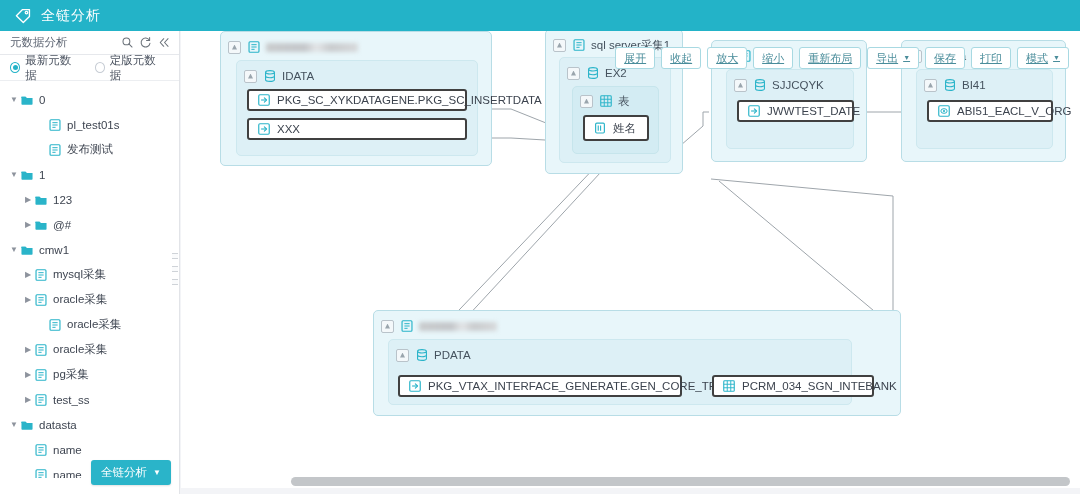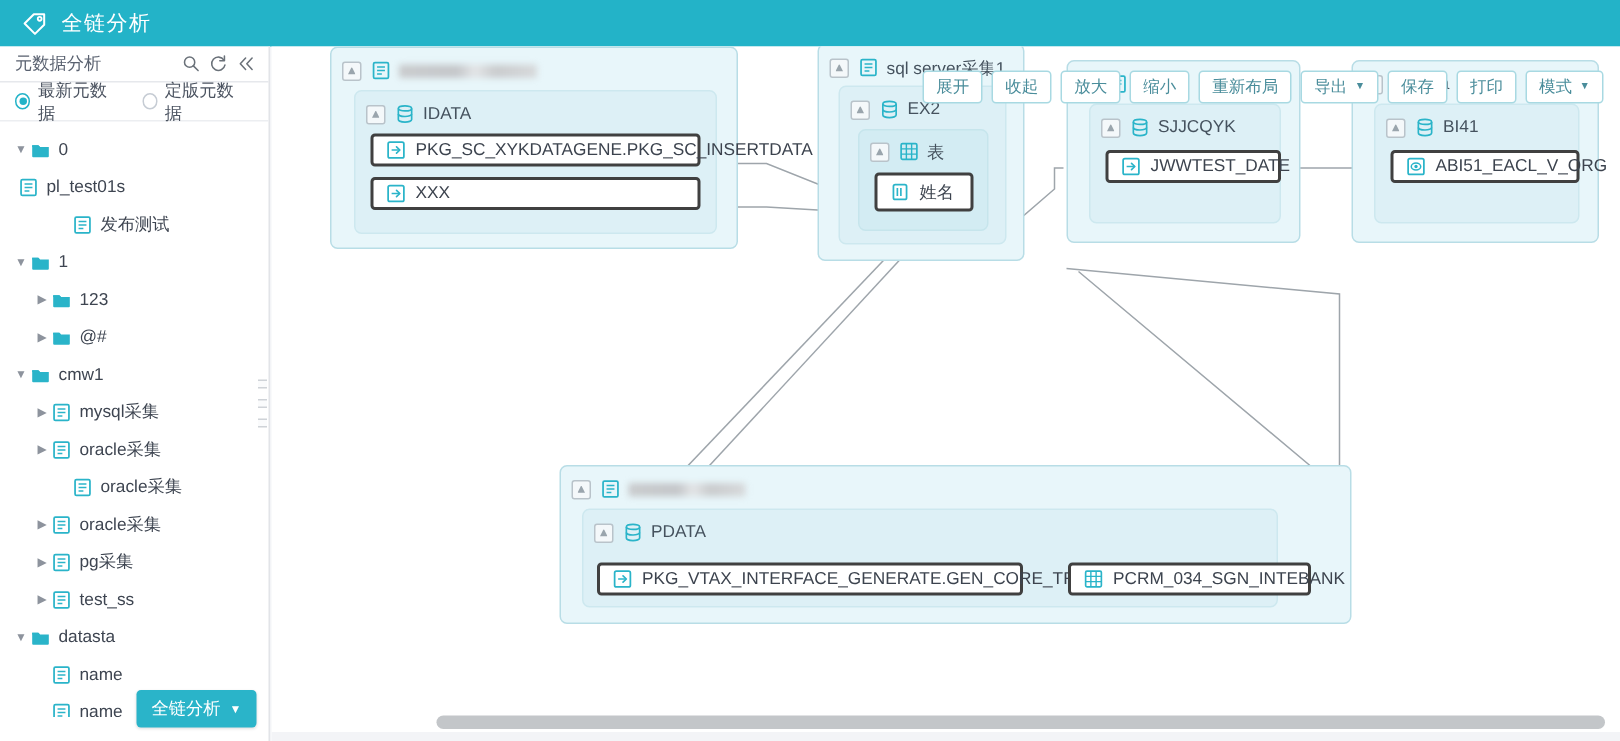--- a/index.html
+++ b/index.html
@@ -142,20 +142,21 @@
     border: 1px solid #a8d9e2;
     background: #ffffff;
     color: #4a8d9b;
     font-size: 11px;
     border-radius: 3px;
     padding: 3px 8px;
     line-height: 14px;
     cursor: pointer;
     display: flex; align-items: center; gap: 5px;
     white-space: nowrap;
+    text-decoration: underline;
   }
   .tb-btn .cd { font-size: 7px; color: #4a8d9b; }
 
   
   .grp {
     position: absolute;
     border: 1px solid #b8dde6;
     background: #e8f6fa;
     border-radius: 5px;
     box-sizing: border-box;
@@ -291,21 +292,21 @@
 
     <div class="tree" id="tree">
         <div class="tree-node" style="padding-left: 8px;">
           <span class="caret">▼</span>
           <svg class="node-icon" viewBox="0 0 24 24">
             <path d="M2.5 6.5 h7 l2 2.2 h10 v10.3 a1.2 1.2 0 0 1 -1.2 1.2 H3.7 a1.2 1.2 0 0 1 -1.2 -1.2 Z" fill="#2ab4c9"></path>
             <path d="M2.5 6.5 h7 l2 2.2 H2.5 Z" fill="#2ab4c9"></path>
           </svg>
           <span class="node-label">0</span>
         </div>
-        <div class="tree-node" style="">
+        <div class="tree-node" style="padding-left: 36px;">
           <span class="caret empty">▶</span>
           <svg class="node-icon" viewBox="0 0 24 24">
             <rect x="3.5" y="3" width="17" height="18" rx="1.6" fill="none" stroke="#2ab4c9" stroke-width="2"></rect>
             <line x1="7.5" y1="8" x2="16.5" y2="8" stroke="#2ab4c9" stroke-width="1.7"></line>
             <line x1="7.5" y1="12" x2="16.5" y2="12" stroke="#2ab4c9" stroke-width="1.7"></line>
             <line x1="7.5" y1="16" x2="13" y2="16" stroke="#2ab4c9" stroke-width="1.7"></line>
           </svg>
           <span class="node-label">pl_test01s</span>
         </div>
         <div class="tree-node" style="padding-left: 36px;">

